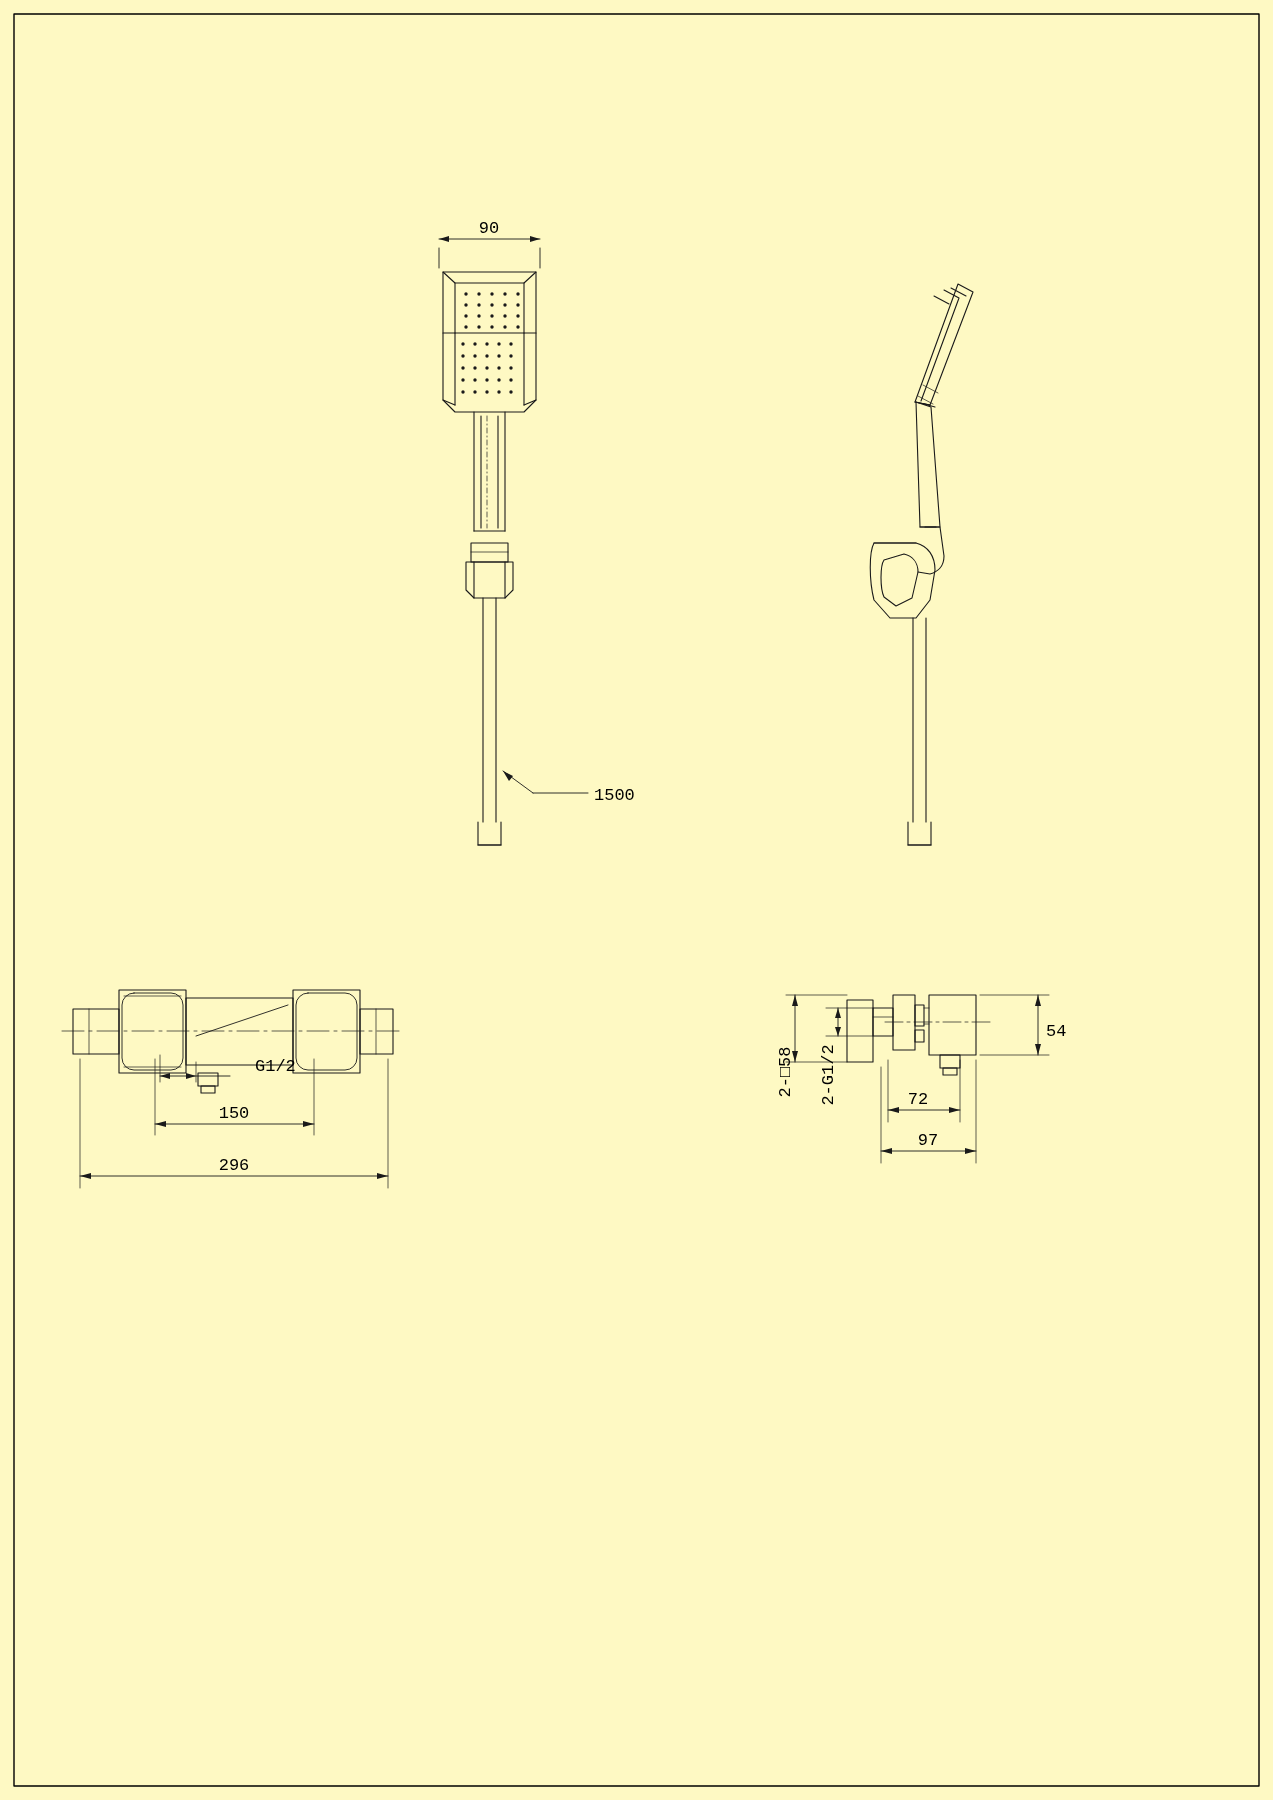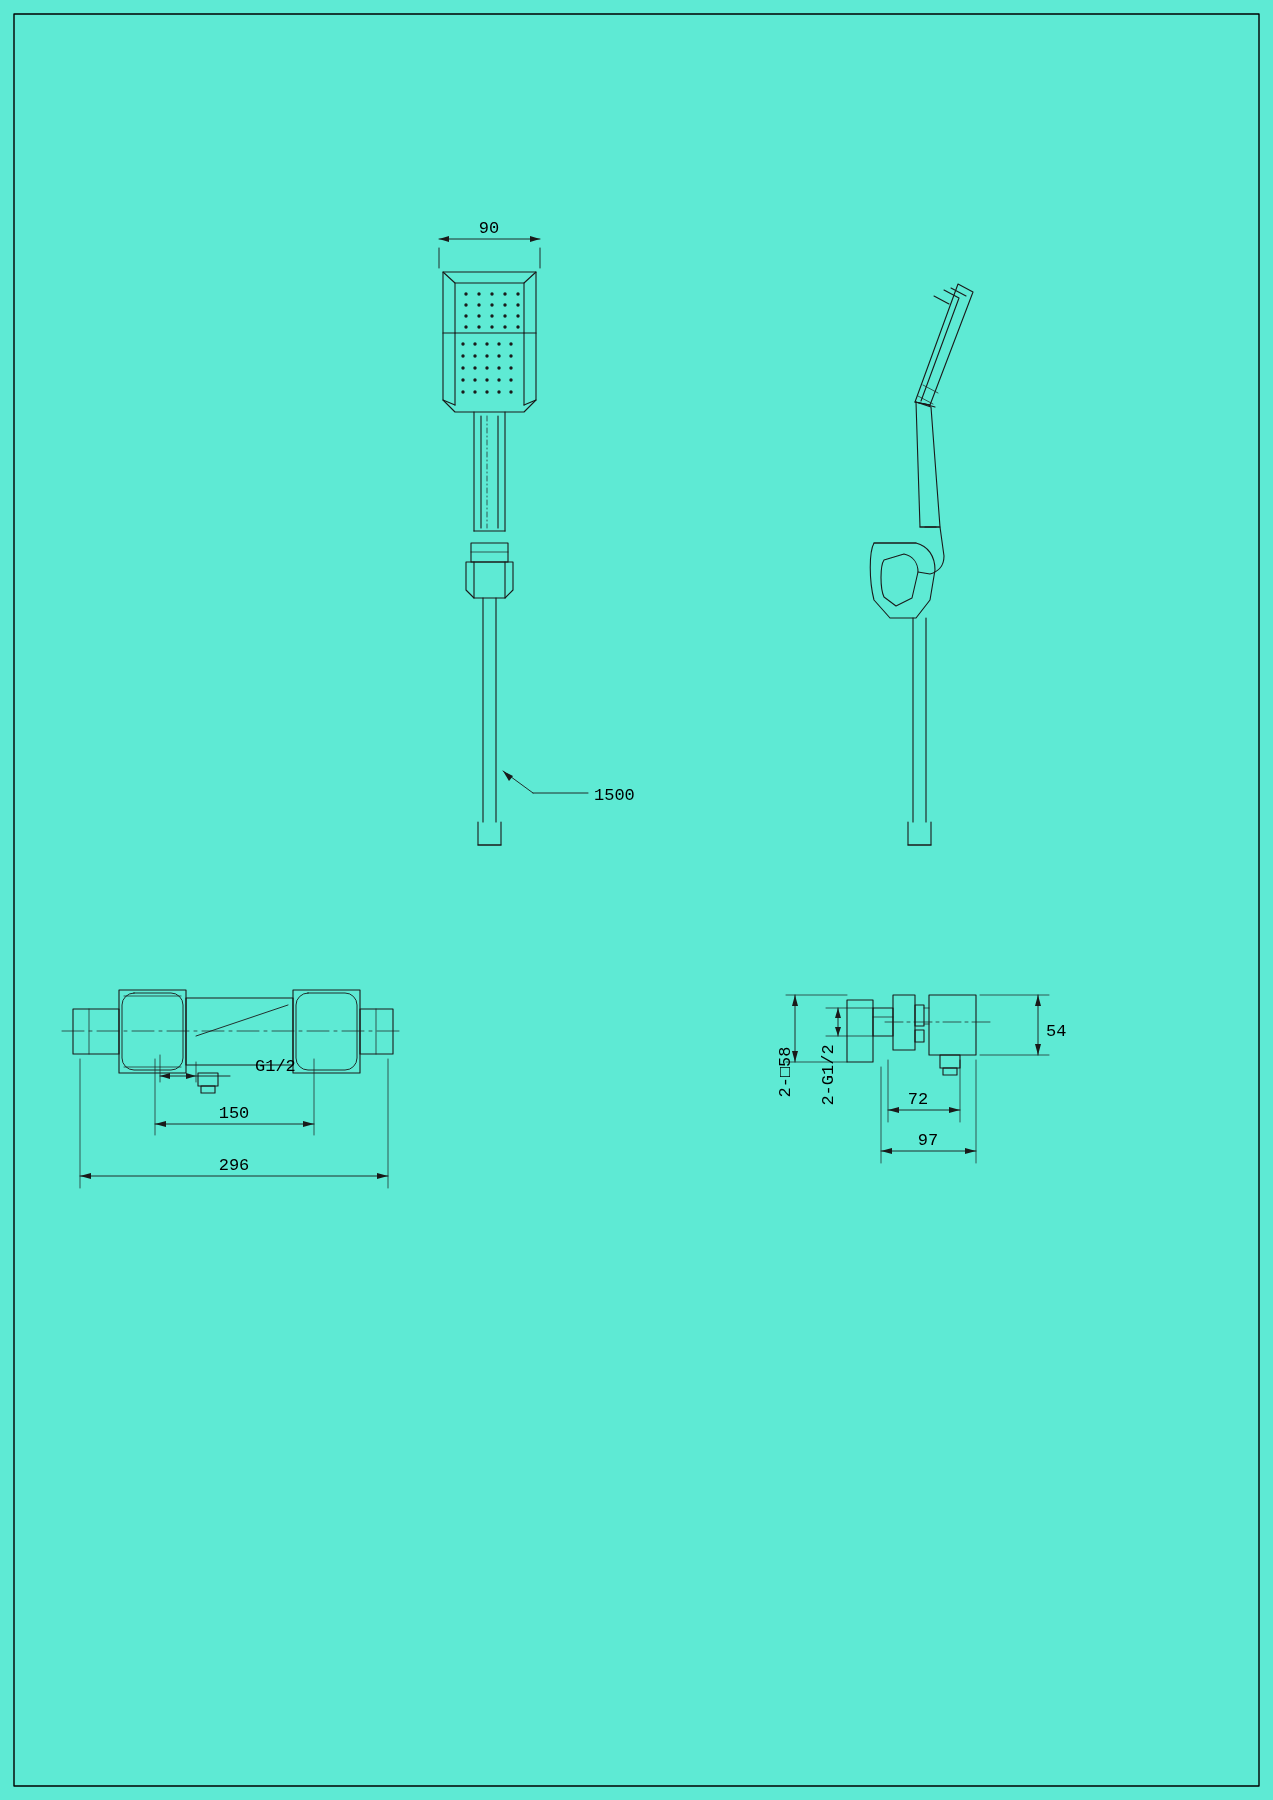--- a/index.html
+++ b/index.html
@@ -7,21 +7,21 @@
     padding: 0;
     background: #ffffff;
   }
   body {
     font-family: "Liberation Mono", monospace;
   }
   #sheet {
     position: relative;
     width: 1273px;
     height: 1800px;
-    background: #5eead4;
+    background: #fef9c3;
     overflow: hidden;
   }
   #sheet svg {
     position: absolute;
     top: 0;
     left: 0;
   }
   .dim-text {
     font-family: "Liberation Mono", monospace;
     font-size: 17px;

